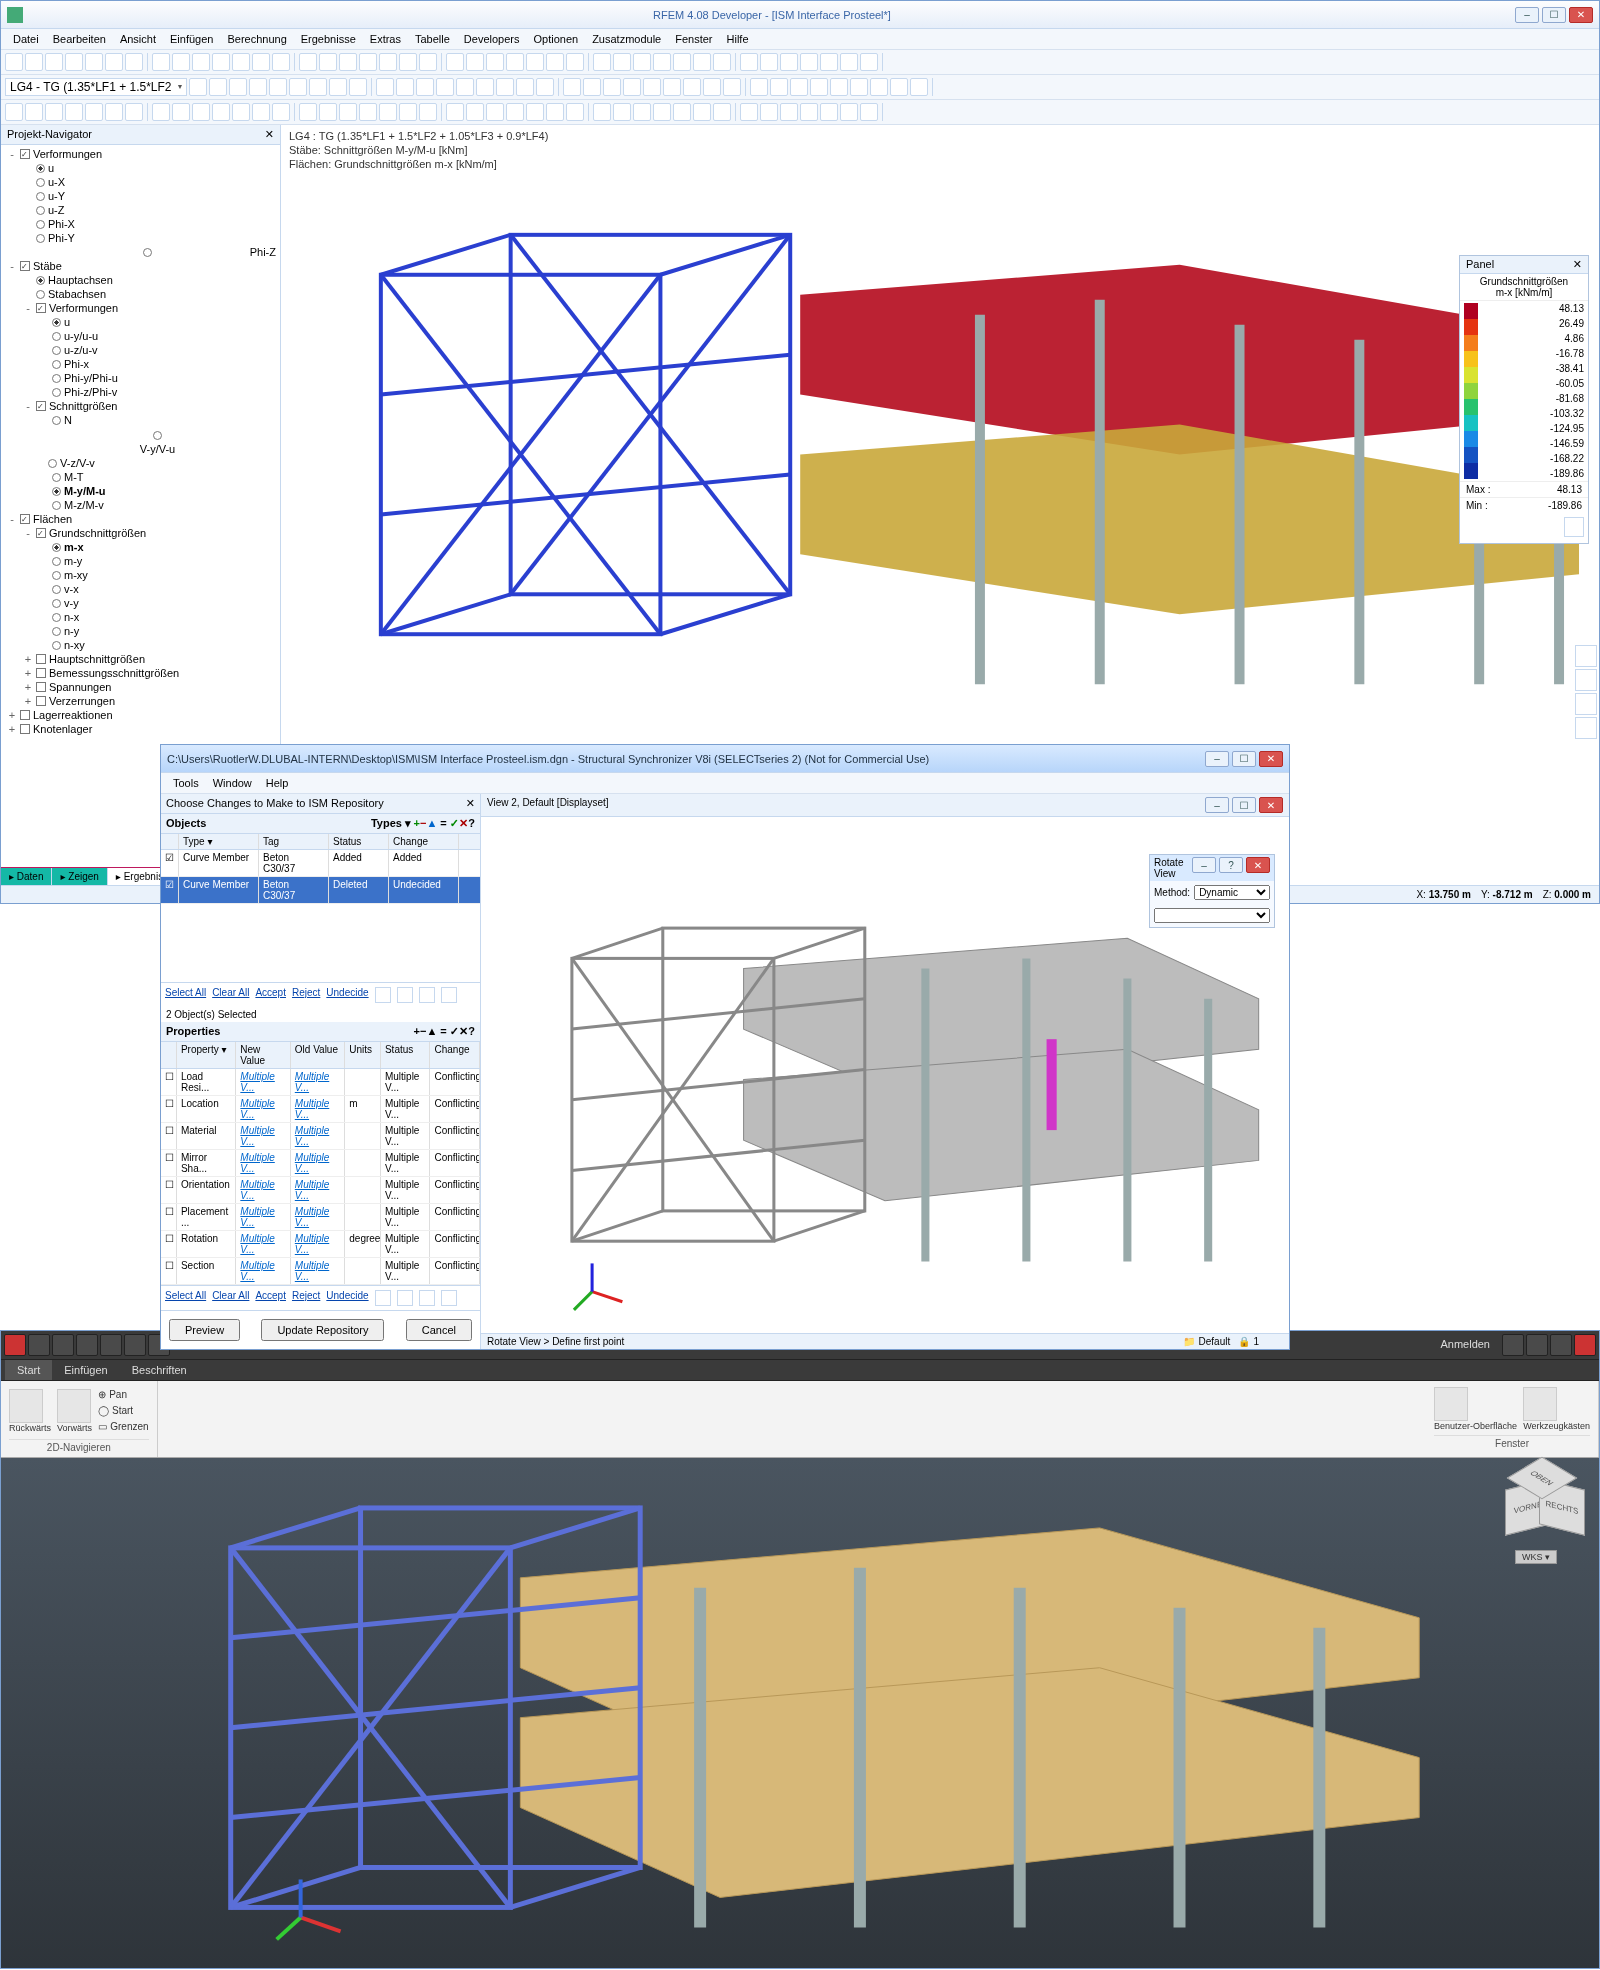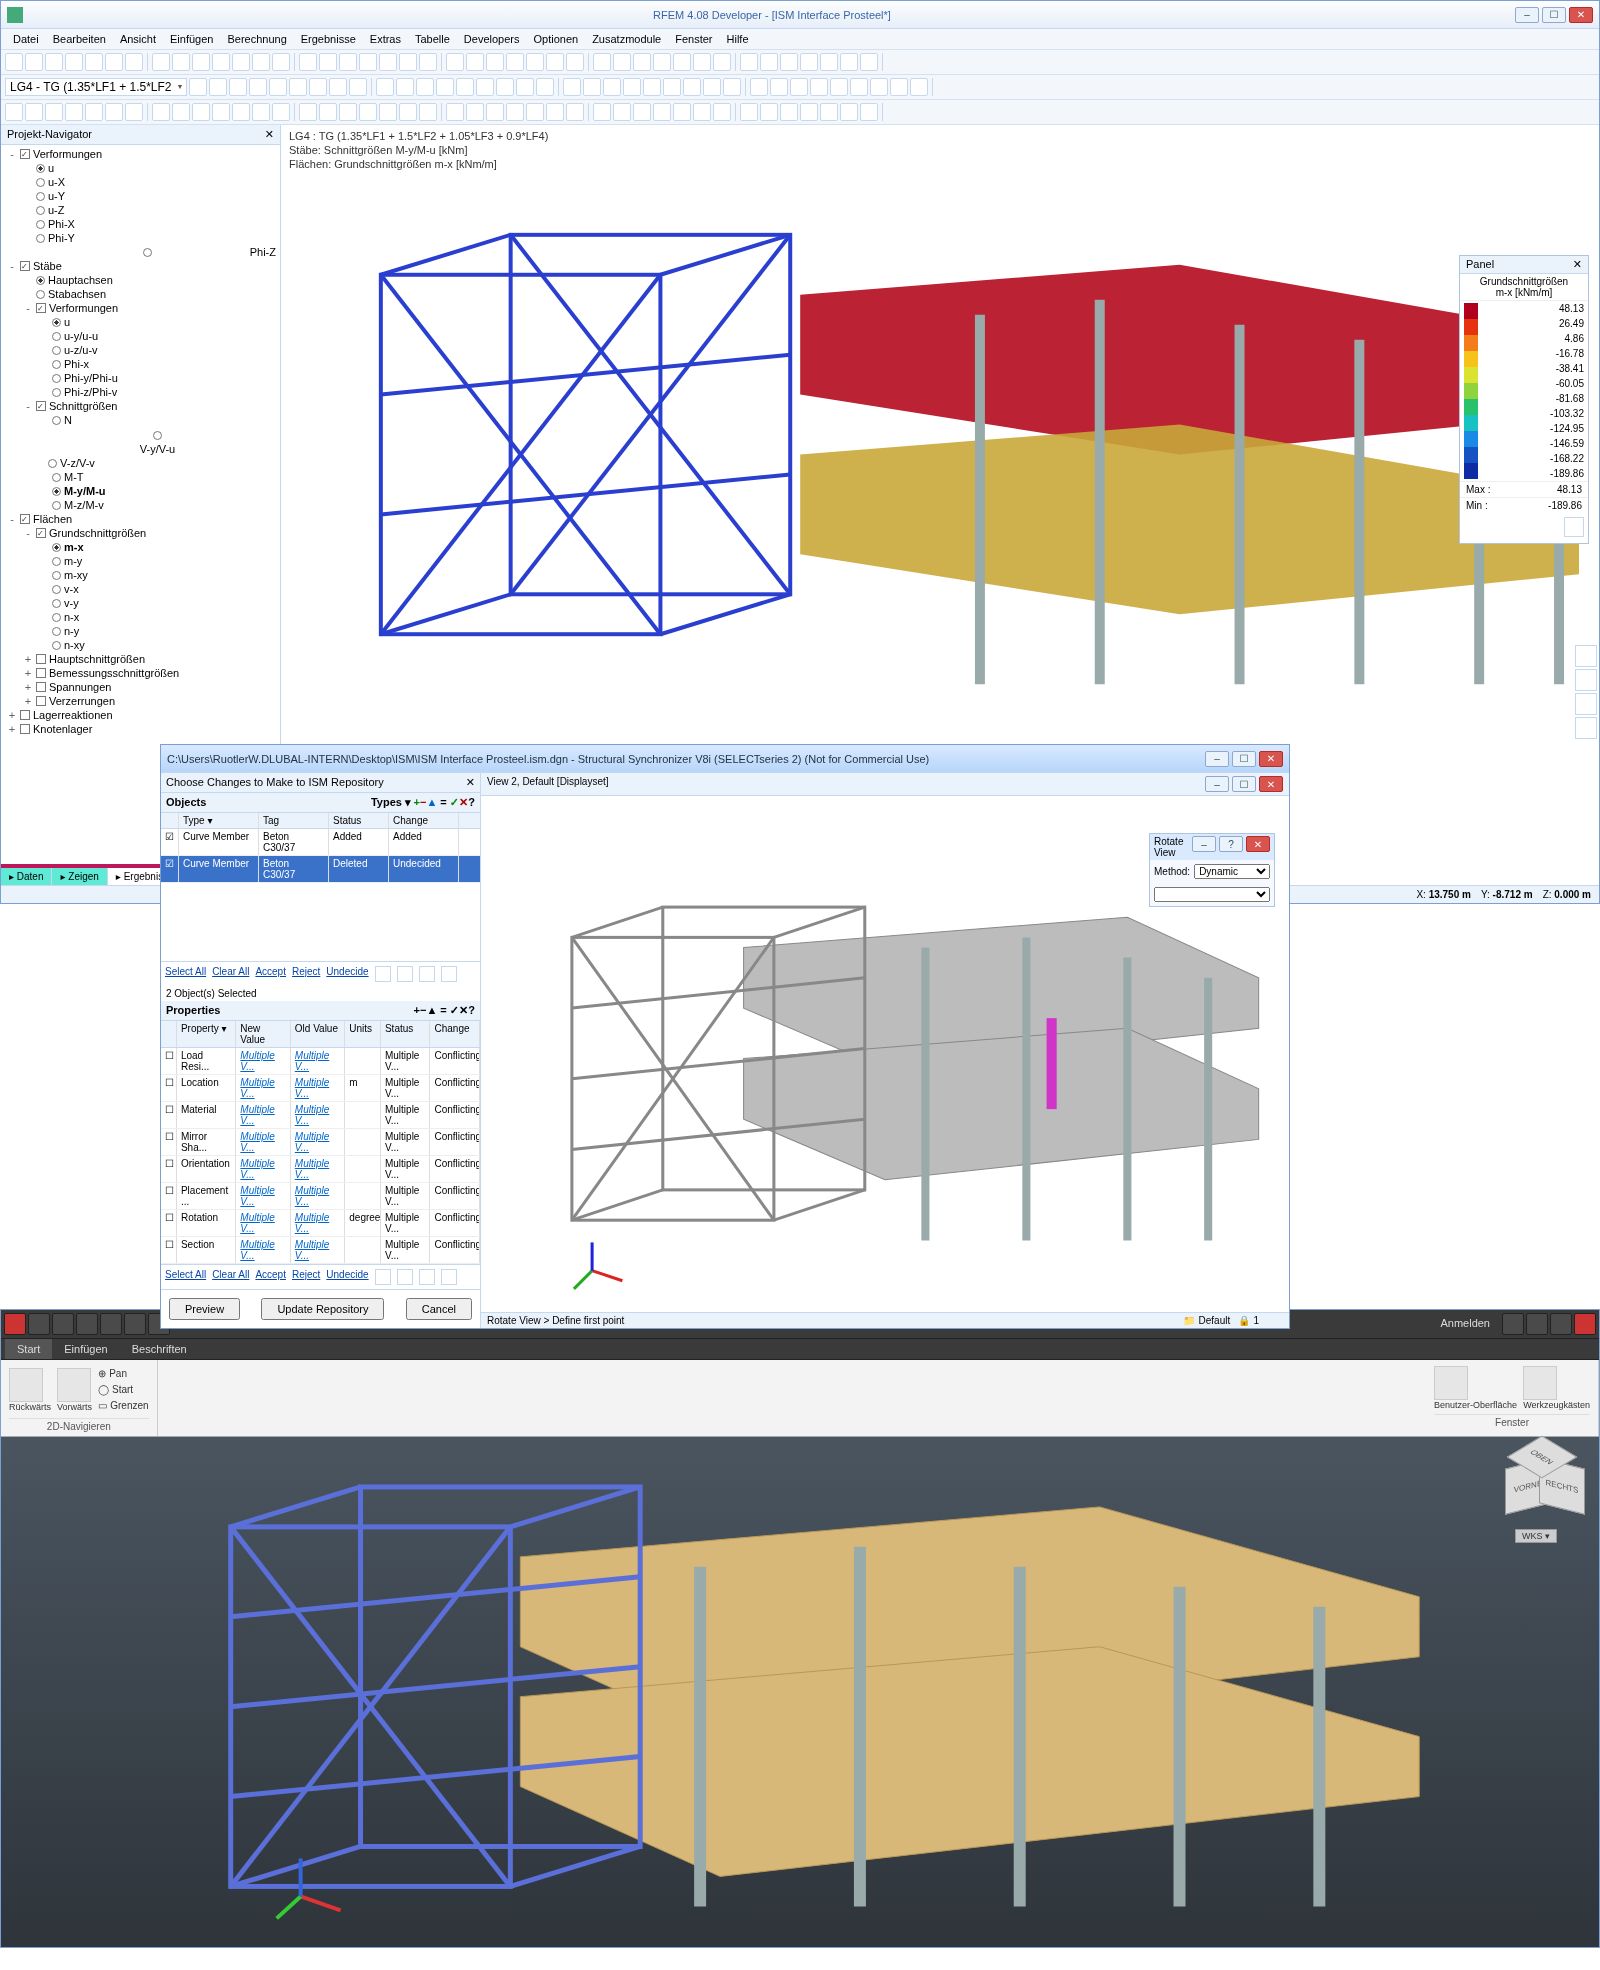--- a/index.html
+++ b/index.html
@@ -23,21 +23,21 @@
 #rfem .body{display:flex;height:760px}
 #nav{width:280px;border-right:1px solid #c6d8ee;background:#fff;display:flex;flex-direction:column}
 #nav .hdr{background:#eaf2fb;padding:3px 6px;display:flex;justify-content:space-between;border-bottom:1px solid #c6d8ee}
 #nav .tree{flex:1;overflow:auto;padding:2px 0;font-size:11px}
 .tn{display:flex;align-items:center;gap:3px;padding:1px 4px;white-space:nowrap}
 .tn .tw{width:10px;text-align:center;color:#666}
 .tn .ck{width:10px;height:10px;border:1px solid #777;background:#fff;display:inline-block}
 .tn .ck.c::after{content:"✓";font-size:8px;position:relative;top:-3px;color:#333}
 .tn .rd{width:9px;height:9px;border:1px solid #777;border-radius:50%;display:inline-block}
 .tn .rd.c{background:radial-gradient(#333 40%,#fff 45%)}
-.tabsb{display:flex;border-top:4px solid #be185d;background:#5eead4}
+.tabsb{display:flex;border-top:1px solid #be185d;background:#14b8a6}
 .tabsb span{padding:3px 8px;border-right:1px solid #c6d8ee;font-size:10px}
 #model{flex:1;position:relative;background:#fff
   
 }
 #model .info{position:absolute;top:4px;left:8px;line-height:14px;font-size:11px;color:#333}
 #model svg{position:absolute;inset:0}
 #panel{position:absolute;top:130px;right:10px;width:130px;border:1px solid #b0c4de;background:#fff}
 #panel .ph{background:#eaf2fb;padding:2px 6px;display:flex;justify-content:space-between;border-bottom:1px solid #c6d8ee}
 #panel .pt{font-size:10px;text-align:center;padding:2px;border-bottom:1px solid #eee}
 #panel .leg{display:flex;padding:2px 4px}
@@ -583,20 +583,25 @@
 
 <div id="sync" class="win">
  <div class="titlebar">
   <span class="t" style="text-align:left;color:#234">C:\Users\RuotlerW.DLUBAL-INTERN\Desktop\ISM\ISM Interface Prosteel.ism.dgn - Structural Synchronizer V8i (SELECTseries 2) (Not for Commercial Use)</span>
   <div class="wctrl">
         <span>‒</span>
         <span>☐</span>
         <span class="x">✕</span>
       </div>
  </div>
+ <div class="menubar" id="sync-menu">
+      <span>Tools</span>
+      <span>Window</span>
+      <span>Help</span>
+    </div>
  <div class="body">
   <div id="chg">
    <div class="hdr2">
           <span>Choose Changes to Make to ISM Repository</span>
           <span>✕</span>
         </div>
    <div class="hdr2" style="font-weight:bold">
           <span>Objects</span>
     <span><span class="ib"></span> Types ▾ <span class="ib" style="color:#080">+</span><span class="ib" style="color:#a00">−</span><span class="ib" style="color:#06c">▲</span> = <span class="ib" style="color:#080">✓</span><span class="ib" style="color:#a00">✕</span><span class="ib">?</span></span>
    </div>

